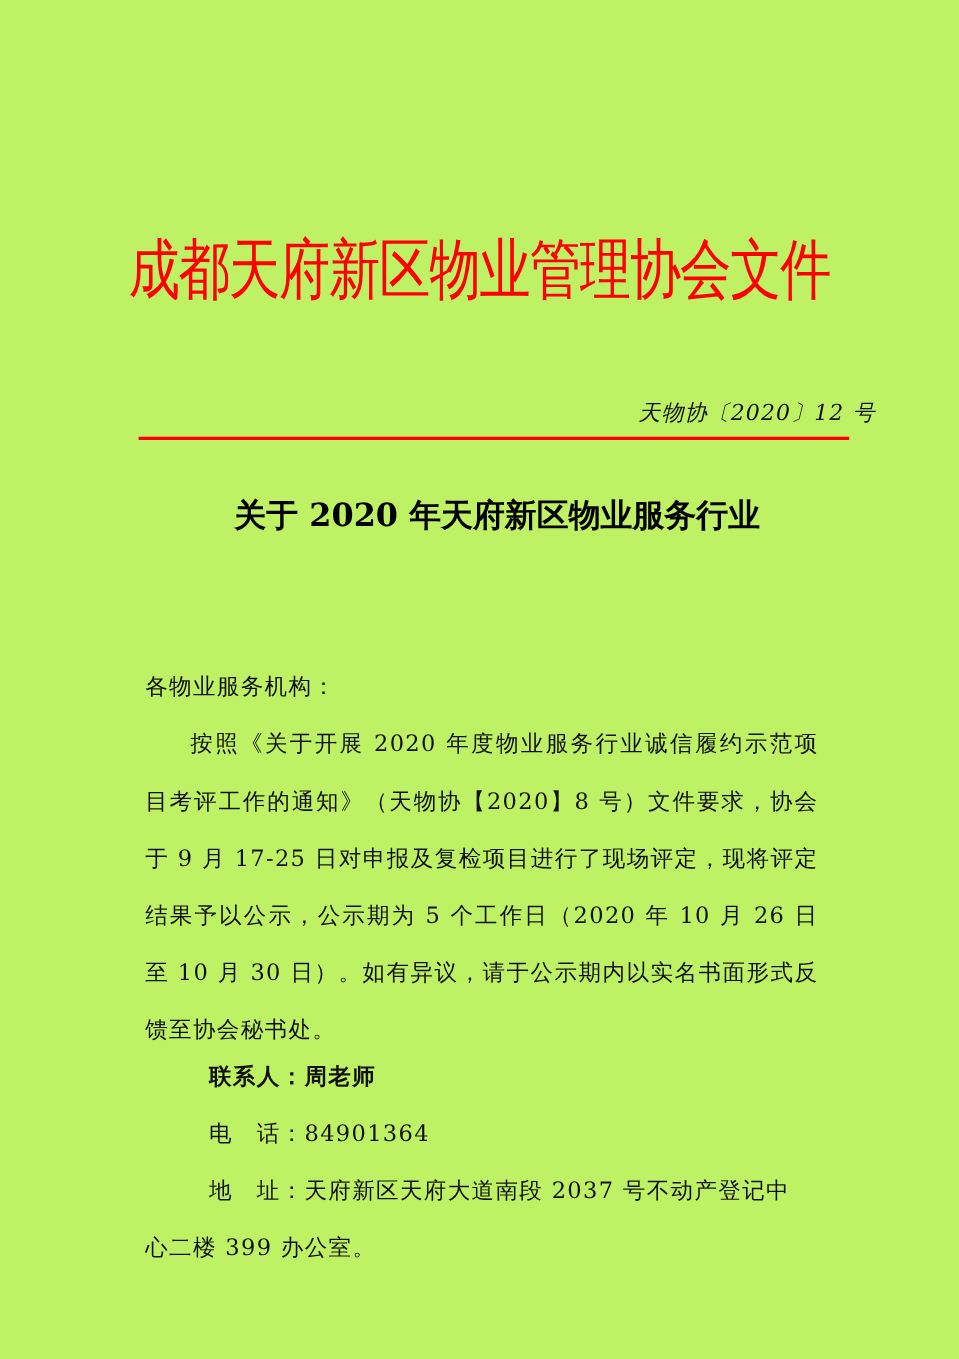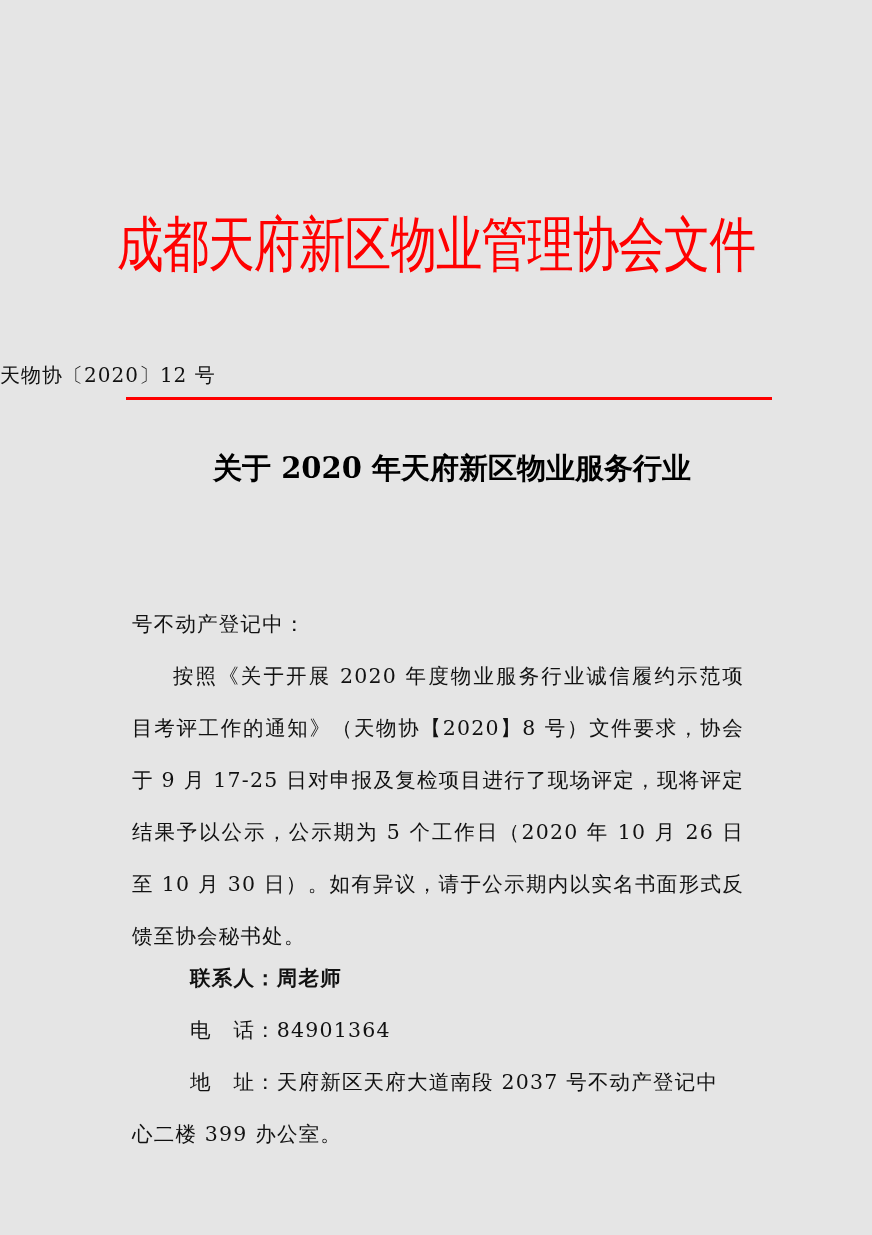--- a/index.html
+++ b/index.html
@@ -12,45 +12,46 @@
       height: 1235px;
       position: relative;
       overflow: hidden;
       font-family: "DejaVu Serif", "Liberation Serif", serif;
       color: #000;
     }
     .page {
       position: absolute;
       left: 0; top: 0;
       width: 872px; height: 1235px;
-      background: #e5e5e5;
+      background: #bef264;
     }
     .masthead {
       position: absolute;
       left: 0; width: 872px;
       top: 205px;
       text-align: center;
       color: #ff0000;
       font-family: "DejaVu Serif", "Liberation Serif", serif;
       font-size: 50px;
       font-weight: normal;
       letter-spacing: -1px;
       line-height: 80px;
       transform: scaleX(0.93) scaleY(1.2);
       transform-origin: center;
     }
     .doc-number {
       position: absolute;
       left: 0; width: 796px;
       top: 360px;
-      text-align: left;
+      text-align: right;
       font-size: 20px;
       line-height: 30px;
       letter-spacing: 1px;
       color: #111;
+      font-style: italic;
     }
     .red-rule {
       position: absolute;
       left: 126px;
       width: 646px;
       top: 397px;
       height: 3px;
       background: #ff0000;
     }
     .title {
@@ -110,21 +111,21 @@
   <div class="masthead">成都天府新区物业管理协会文件</div>
 
   <div class="doc-number">天物协〔2020〕12 号</div>
 
   <div class="red-rule"></div>
 
   <div class="title">
     <div>关于 2020 年天府新区物业服务行业</div>
   </div>
 
-  <div class="body-text salutation">号不动产登记中：</div>
+  <div class="body-text salutation">各物业服务机构：</div>
 
   <div class="body-text para">按照《关于开展 2020 年度物业服务行业诚信履约示范项目考评工作的通知》（天物协【2020】8 号）文件要求，协会于 9 月 17-25 日对申报及复检项目进行了现场评定，现将评定结果予以公示，公示期为 5 个工作日（2020 年 10 月 26 日至 10 月 30 日）。如有异议，请于公示期内以实名书面形式反馈至协会秘书处。</div>
 
   <div class="contact-line contact-person">
     <span>联系人：</span><span>周老师</span>
   </div>
 
   <div class="contact-line contact-phone">
     <span>电　话：</span><span>84901364</span>
   </div>

